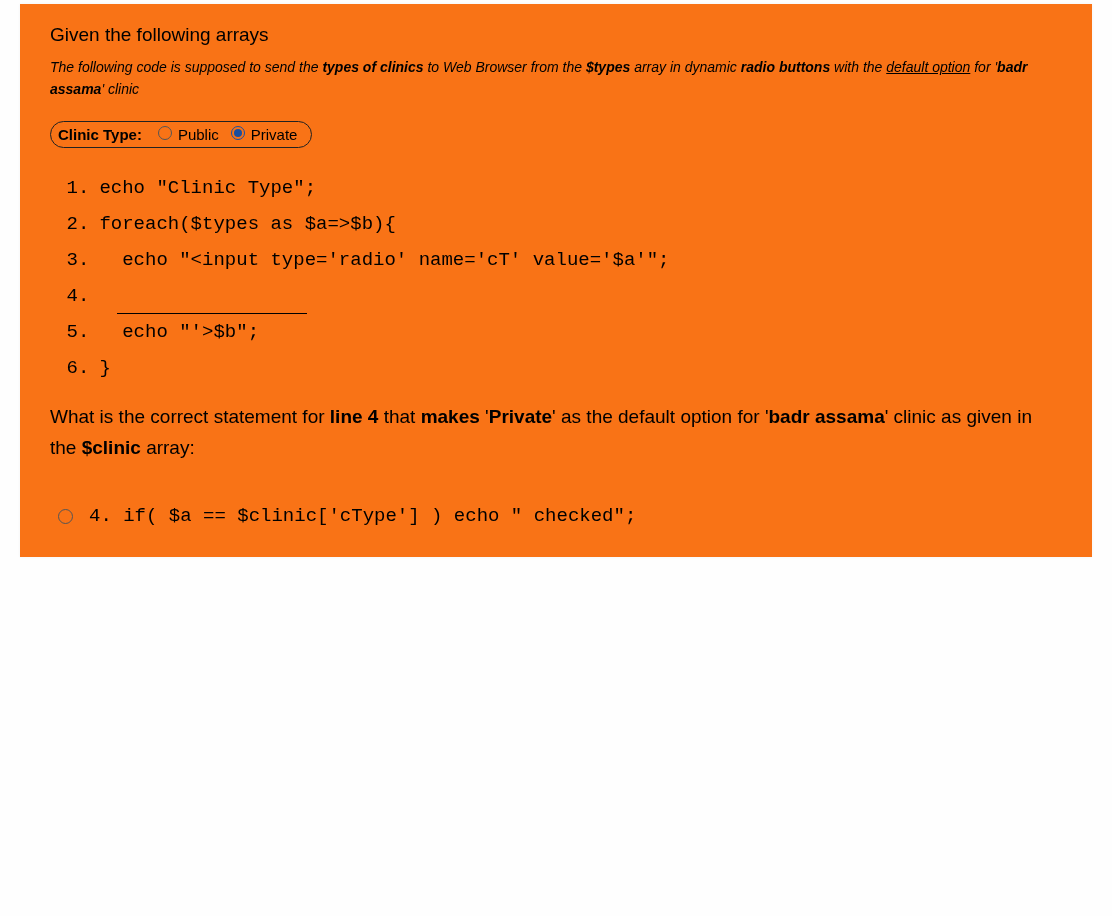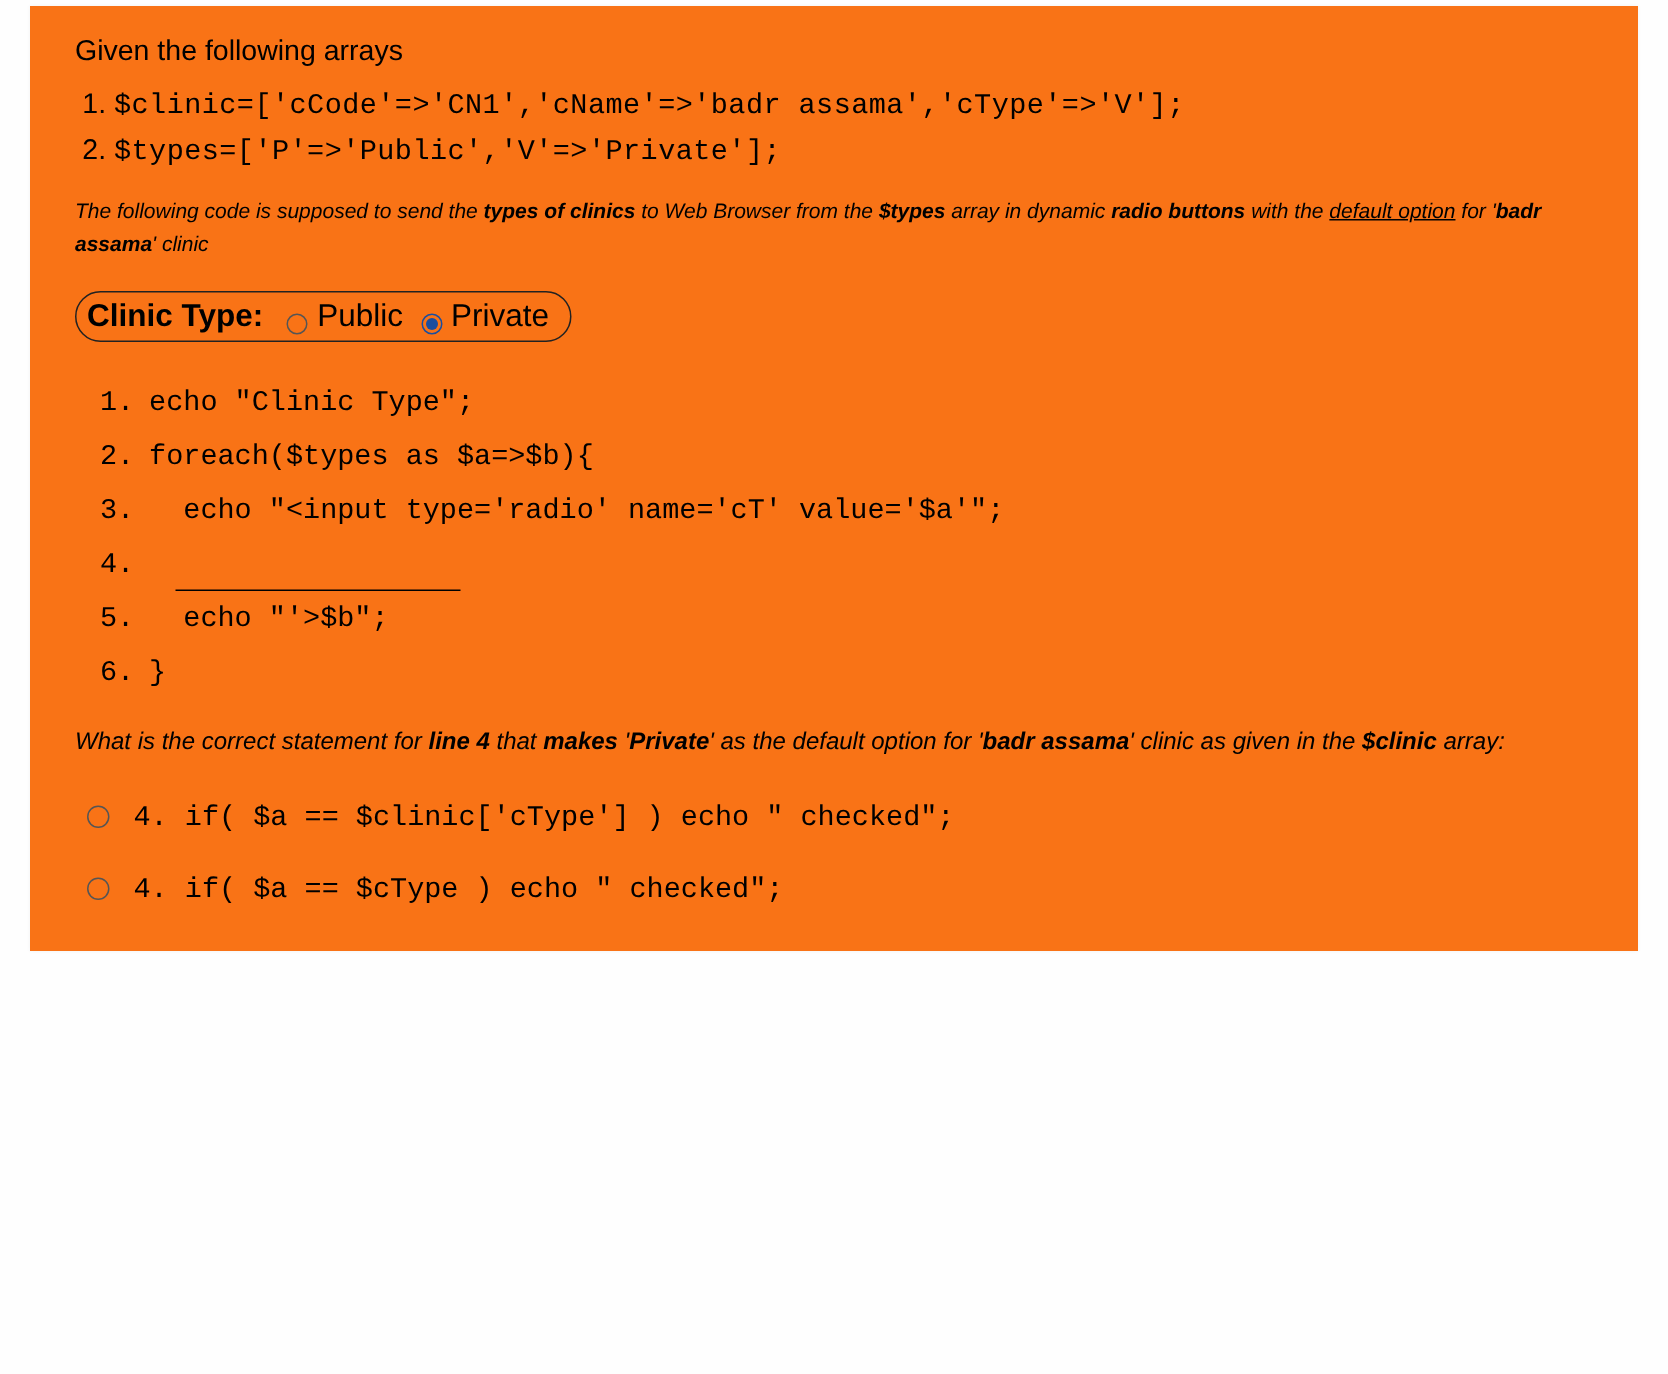--- a/index.html
+++ b/index.html
@@ -43,25 +43,25 @@
       font-style: italic;
       font-size: 14px;
       margin-bottom: 20px;
       line-height: 1.6;
     }
     .desc .term { font-weight: bold; }
     .desc .quoted { font-weight: bold; }
     .desc .u { text-decoration: underline; }
     .chip {
       display: inline-flex;
-      align-items: flex-end;
+      align-items: flex-start;
       border: 1px solid #222;
       border-radius: 18px;
       padding: 4px 14px 4px 7px;
-      font-size: 21px;
+      font-size: 15px;
       margin-bottom: 22px;
       gap: 4px;
     }
     .chip-label { font-weight: bold; padding-right:4px;}
     .demo-radio {
       display:inline-block;
       width: 14px; height: 14px;
       border: 1.5px solid #555;
       border-radius: 50%;
       margin: 0 2px 0 8px;
@@ -95,23 +95,22 @@
     .code-block .txt { white-space: pre; }
     .code-block .blank-line {
       display:inline-block;
       border-bottom: 1px solid #000;
       width: 190px;
       height: 1.1em;
       margin-left: 6px;
       vertical-align: bottom;
     }
     .question-text {
-      font-style: italic;
-      font-size: 16px;
-      margin-bottom: 26px;
+      font-size: 19px;
+      margin-bottom: 42px;
       line-height: 1.6;
     }
     .question-text .b { font-weight: bold; }
     .question-text .q { font-weight: bold; }
     .answers {
       font-family: Liberation Mono, monospace;
       font-size: 19px;
     }
     .ans-row {
       display:flex;
@@ -128,24 +127,20 @@
     }
     .ans-text { white-space: pre; }
   </style>
 </head>
 <body>
 
 <div class="question-box">
 
   <div class="intro">Given the following arrays</div>
 
-  <ol class="array-list">
-    <li><span class="code">$clinic=['cCode'=&gt;'CN1','cName'=&gt;'badr assama','cType'=&gt;'V'];</span></li>
-    <li><span class="code">$types=['P'=&gt;'Public','V'=&gt;'Private'];</span></li>
-  </ol>
 
   <div class="desc">
     <span>The following code is supposed to send the </span><span class="term">types of clinics</span><span> to Web Browser from the </span><span class="term">$types</span><span> array in dynamic  </span><span class="term">radio buttons</span><span> with the </span><span class="u">default option</span><span> for '</span><span class="quoted">badr assama</span><span>' clinic</span>
   </div>
 
   <div class="chip">
     <span class="chip-label">Clinic Type:</span>
     <span class="demo-radio"></span>
     <span>Public</span>
     <span class="demo-radio checked"></span>
@@ -187,19 +182,15 @@
 
   <div class="question-text">
     <span>What is the correct statement for </span><span class="b">line 4</span><span> that </span><span class="b">makes</span><span> '</span><span class="q">Private</span><span>' as the default option for '</span><span class="q">badr assama</span><span>' clinic as given in the </span><span class="b">$clinic</span><span> array:</span>
   </div>
 
   <div class="answers" id="answers">
       <div class="ans-row">
         <span class="ans-radio"></span>
         <span class="ans-text">4. if( $a == $clinic['cType'] ) echo " checked";</span>
       </div>
-      <div class="ans-row">
-        <span class="ans-radio"></span>
-        <span class="ans-text">4. if( $a == $cType ) echo " checked";</span>
-      </div>
     </div>
 
 </div>
 
 </body></html>

